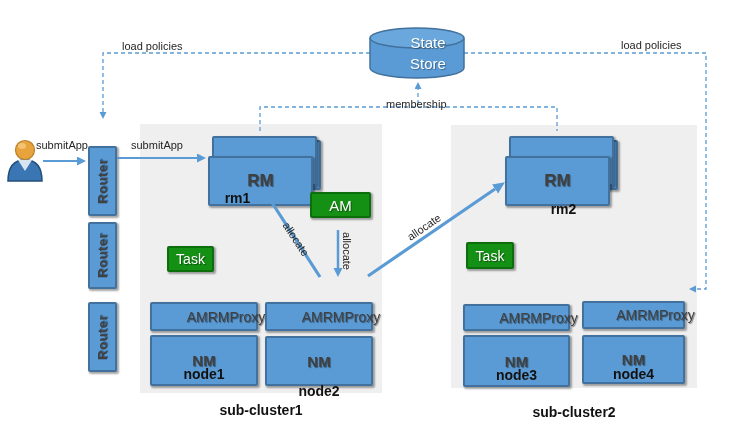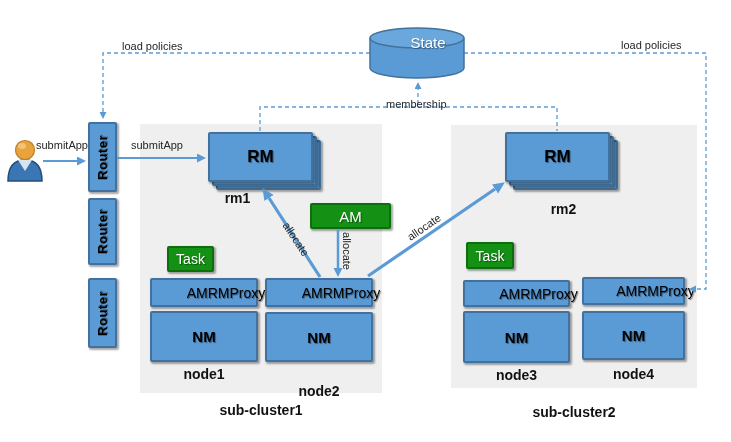--- a/index.html
+++ b/index.html
@@ -2,22 +2,22 @@
 <html style="--box-blue: #5b9bd5; --box-blue-border: #41719c; --green: #149114; --green-border: #0c6e0c; --cluster-bg: #efefef; --line-blue: #5b9bd5; --text-dark: #262626;"><head>
 <meta charset="utf-8">
 <style>
   html,body{margin:0;padding:0;background:#fff;}
   .canvas{position:relative;width:731px;height:442px;background:#fff;
           font-family:"Liberation Sans",sans-serif;overflow:hidden;}
   .cluster-bg{position:absolute;background:var(--cluster-bg,#efefef);}
   .bluebox,.greenbox,.stack-back{position:absolute;box-sizing:border-box;border-radius:2px;}
   .bluebox{display:flex;align-items:center;justify-content:center;
            background:var(--box-blue,#5b9bd5);border:2px solid var(--box-blue-border,#41719c);
-           color:#000000;box-shadow:1.5px 1.5px 2px rgba(0,0,0,.35);
-           text-shadow:1px 1px 1px rgba(0,0,0,.45);}
+           color:#404040;box-shadow:1.5px 1.5px 2px rgba(0,0,0,.35);
+           text-shadow:1px 1px 1px rgba(0,0,0,.45);margin-top:24px;}
   .greenbox{display:flex;align-items:center;justify-content:center;
            background:var(--green,#149114);border:2px solid var(--green-border,#0c6e0c);
            color:#fff;box-shadow:1.5px 1.5px 2px rgba(0,0,0,.35);
            text-shadow:1px 1px 1px rgba(0,0,0,.45);}
   .stack-back{background:var(--box-blue,#5b9bd5);border:2px solid var(--box-blue-border,#41719c);
            box-shadow:1.5px 1.5px 2px rgba(0,0,0,.35);}
   .rm-text{font-size:17px;font-weight:bold;}
   .nm-text{font-size:15px;font-weight:bold;}
   .proxy-text{font-size:14px;padding-left:44px;}
   .task-text{font-size:14px;}
@@ -58,21 +58,21 @@
   </div>
   <div class="node-label" style="left:210px;top:190px;width:55px;">rm1</div>
 
   <div class="stack-back" style="left:513px;top:140px;width:105px;height:50px;"></div>
   <div class="stack-back" style="left:509px;top:136px;width:105px;height:50px;"></div>
   <div class="bluebox rm-text" style="left:505px;top:132px;width:105px;height:50px;">
     <span>RM</span>
   </div>
   <div class="node-label" style="left:536px;top:192px;width:55px;margin-top:9px;">rm2</div>
 
-  <div class="greenbox am-text" style="left:310px;top:203px;width:81px;height:26px;">
+  <div class="greenbox am-text" style="left:310px;top:192px;width:61px;height:26px;">
     <span>AM</span>
   </div>
 
   <div class="greenbox task-text" style="left:167px;top:246px;width:47px;height:26px;">
     <span>Task</span>
   </div>
   <div class="bluebox proxy-text" style="left:150px;top:278px;width:108px;height:29px;">
     <span>AMRMProxy</span>
   </div>
   <div class="bluebox nm-text" style="left:150px;top:311px;width:108px;height:51px;">
@@ -144,20 +144,21 @@
     <g>
       <path d="M8 181 C8 165 15 160 25 160 C35 160 42 165 42 181 Z" fill="#3a76b4" stroke="#234f79" stroke-width="1.5"></path>
       <path d="M18 160 L25 171 L32 160 Z" fill="#d8e4f0"></path>
       <circle cx="25" cy="150" r="9.5" fill="#e8a33d" stroke="#b8802a" stroke-width="1.2"></circle>
       <ellipse cx="22" cy="146" rx="4" ry="3" fill="#f4c97c" opacity="0.85"></ellipse>
     </g>
   </svg>
 
   <div class="store-text">
     <div>State</div>
+    <div>Store</div>
   </div>
 
   <div class="flow-label" style="left:122px;top:40px;">load policies</div>
   <div class="flow-label" style="left:621px;top:39px;">load policies</div>
   <div class="flow-label" style="left:386px;top:98px;">membership</div>
   <div class="flow-label" style="left:36px;top:139px;">submitApp</div>
   <div class="flow-label" style="left:131px;top:139px;">submitApp</div>
   <div class="flow-label rot" style="left:266px;top:233px;transform:rotate(57deg);">allocate</div>
   <div class="flow-label rot" style="left:317px;top:245px;transform:rotate(90deg);">allocate</div>
   <div class="flow-label rot" style="left:394px;top:221px;transform:rotate(-34deg);">allocate</div>

